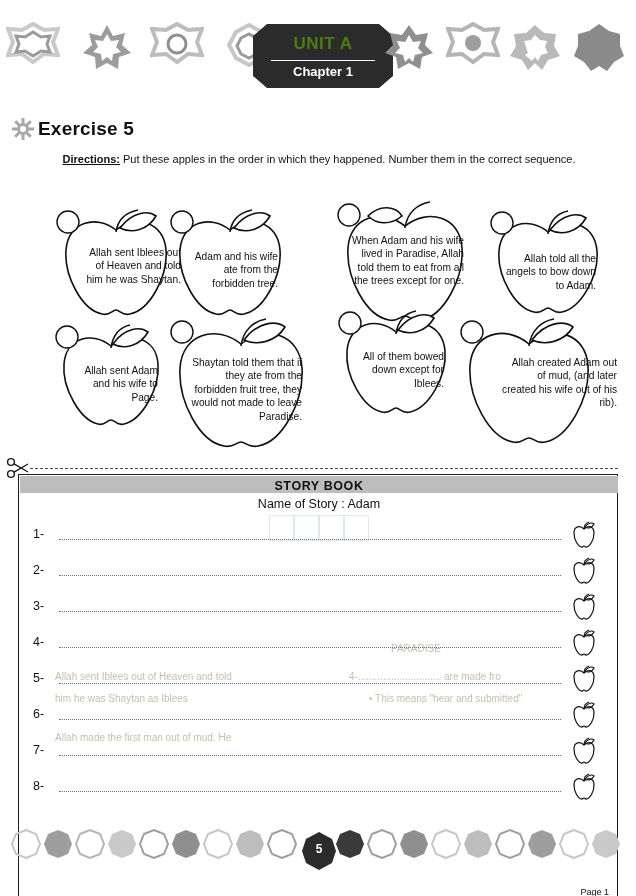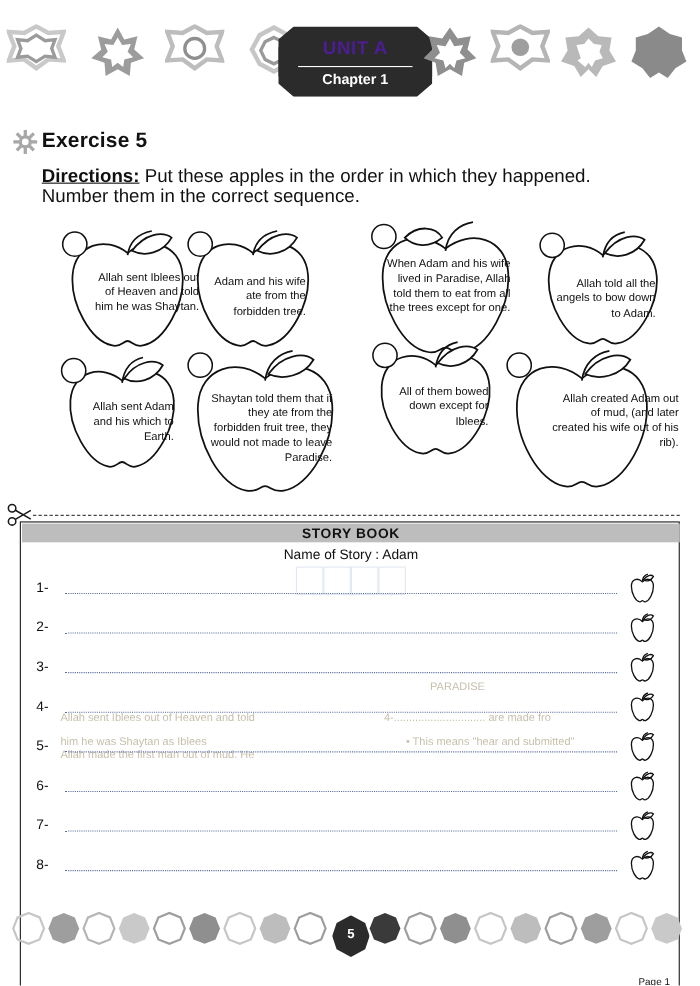--- a/index.html
+++ b/index.html
@@ -40,21 +40,21 @@
   .unit-plate .plate-bg {
     position: absolute;
     inset: 0;
   }
   .unit-title {
     position: absolute;
     top: 10px;
     left: 0;
     width: 140px;
     text-align: center;
-    color: #4c1d95;
+    color: #4d7c0f;
     font-size: 17px;
     font-weight: bold;
     letter-spacing: 0.5px;
   }
   .unit-sub {
     position: absolute;
     top: 36px;
     left: 18px;
     width: 104px;
     text-align: center;
@@ -77,22 +77,23 @@
     top: 118px;
     font-size: 19px;
     font-weight: bold;
     letter-spacing: 0.2px;
   }
   .directions {
     position: absolute;
     left: 38px;
     top: 150px;
     width: 562px;
-    font-size: 17px;
+    font-size: 11px;
     line-height: 19px;
+    text-align: center;
   }
   .directions .lbl {
     font-weight: bold;
     text-decoration: underline;
   }
 
   
   .apple-area {
     position: absolute;
     left: 0;
@@ -183,20 +184,21 @@
     height: 26px;
     border: 1px solid #5b7fb8;
     box-sizing: border-box;
   }
   .ghost-text {
     position: absolute;
     color: #bcb49c;
     font-size: 10px;
     opacity: 0.85;
     white-space: nowrap;
+    margin-top: 24px;
   }
 
   .story-row {
     position: absolute;
     left: 0;
     width: 600px;
     height: 34px;
   }
   .row-num {
     position: absolute;
@@ -385,21 +387,21 @@
     <div class="apple-text" style="left:14px; top:44px; width:96px;">Allah told all the angels to bow down to Adam.</div>
   </div>
 
   <div class="apple" style="left:52px; top:126px;">
     <svg width="118" height="112" viewBox="0 0 118 112">
       <path d="M59 24 C41 9, 14 15, 12 42 C10 66, 28 98, 46 102 C53 104, 55 98, 59 98 C63 98, 65 104, 72 102 C90 98, 108 66, 106 42 C104 15, 77 9, 59 24 Z" fill="#ffffff" stroke="#111" stroke-width="1.6"></path>
       <path d="M59 26 C61 12, 69 5, 78 3" fill="none" stroke="#111" stroke-width="1.6"></path>
       <path d="M61 22 C72 6, 88 4, 96 10 C88 24, 72 28, 61 22 Z" fill="#ffffff" stroke="#111" stroke-width="1.6"></path>
       <circle cx="15" cy="15" r="11" fill="#ffffff" stroke="#111" stroke-width="1.4"></circle>
     </svg>
-    <div class="apple-text" style="left:14px; top:42px; width:92px;">Allah sent Adam and his which to Earth.</div>
+    <div class="apple-text" style="left:14px; top:42px; width:92px;">Allah sent Adam and his wife to Page.</div>
   </div>
 
   <div class="apple" style="left:164px; top:118px;">
     <svg width="154" height="142" viewBox="0 0 154 142">
       <path d="M77 30 C52 10, 18 20, 16 54 C14 88, 36 128, 60 132 C70 134, 72 128, 77 128 C82 128, 84 134, 94 132 C118 128, 140 88, 138 54 C136 20, 102 10, 77 30 Z" fill="#ffffff" stroke="#111" stroke-width="1.6"></path>
       <path d="M77 32 C79 16, 90 7, 102 5" fill="none" stroke="#111" stroke-width="1.6"></path>
       <path d="M80 26 C93 8, 112 6, 121 13 C112 28, 93 32, 80 26 Z" fill="#ffffff" stroke="#111" stroke-width="1.6"></path>
       <circle cx="18" cy="18" r="11" fill="#ffffff" stroke="#111" stroke-width="1.4"></circle>
     </svg>
     <div class="apple-text" style="left:18px; top:42px; width:120px;">Shaytan told them that if they ate from the forbidden fruit tree, they would not made to leave Paradise.</div>
@@ -449,21 +451,21 @@
     <div style="left:0;"></div>
       <div style="left:25px;"></div>
     <div style="left:50px;"></div>
       <div style="left:75px;"></div>
   </div>
 
   <div class="ghost-text" style="left:36px; top:172px;">Allah sent Iblees out of Heaven and told</div>
   <div class="ghost-text" style="left:36px; top:194px;">him he was Shaytan as Iblees</div>
   <div class="ghost-text" style="left:330px; top:172px;">4-.............................. are made fro</div>
   <div class="ghost-text" style="left:350px; top:194px;">• This means "hear and submitted"</div>
-  <div class="ghost-text" style="left:36px; top:206px;">Allah made the first man out of mud. He</div>
+  <div class="ghost-text" style="left:36px; top:233px;">Allah made the first man out of mud. He</div>
   <div class="ghost-text" style="left:372px; top:144px;">PARADISE</div>
 
   <div class="story-row" style="top:44px;">
     <div class="row-num">1-</div>
     <div class="row-dots"></div>
     <div class="row-apple">
       <svg width="26" height="28" viewBox="0 0 26 28">
         <path d="M13 8 C9 4, 3 5, 3 12 C3 19, 7 25, 10 26 C12 26.6, 12 25, 13 25 C14 25, 14 26.6, 16 26 C19 25, 23 19, 23 12 C23 5, 17 4, 13 8 Z" fill="none" stroke="#111" stroke-width="1.2"></path>
         <path d="M13 8 C13 4, 15 2, 18 1" fill="none" stroke="#111" stroke-width="1.2"></path>
         <path d="M14 6 C17 2, 21 1, 23 3 C21 7, 17 8, 14 6 Z" fill="none" stroke="#111" stroke-width="1.2"></path>

